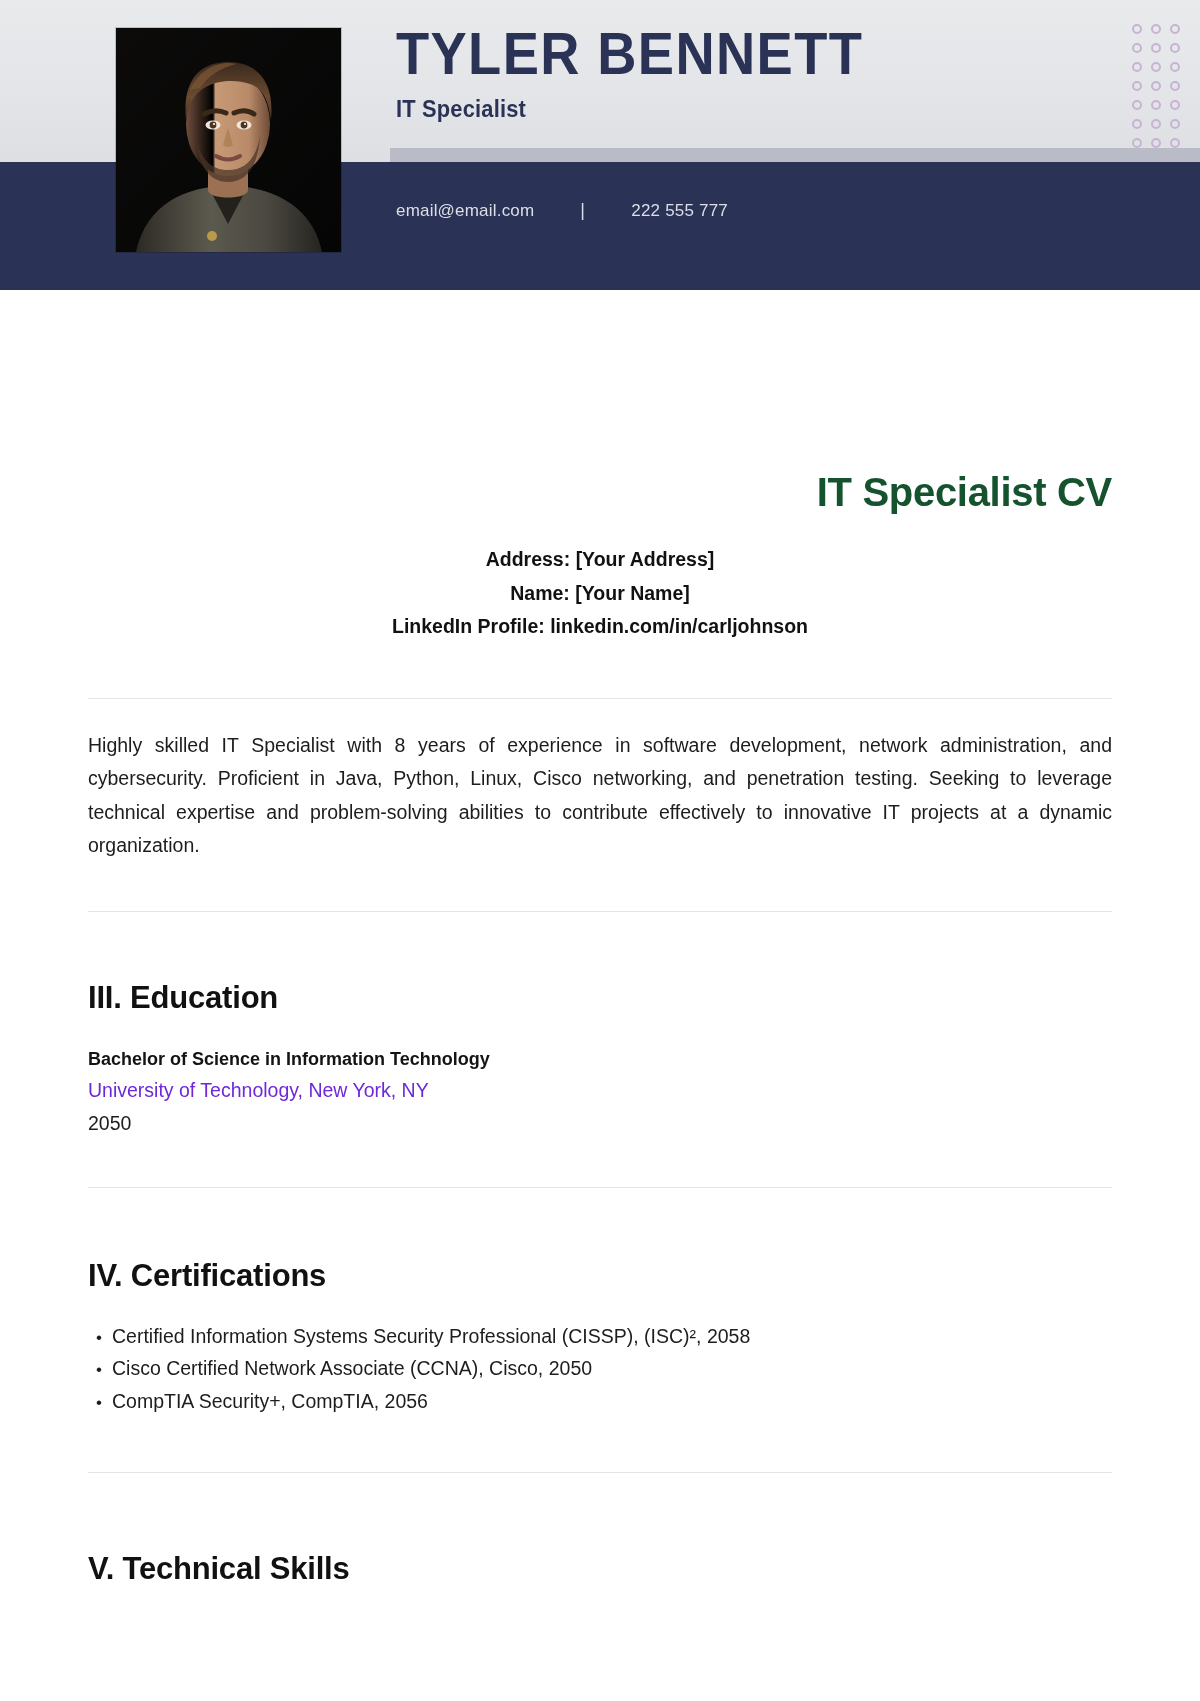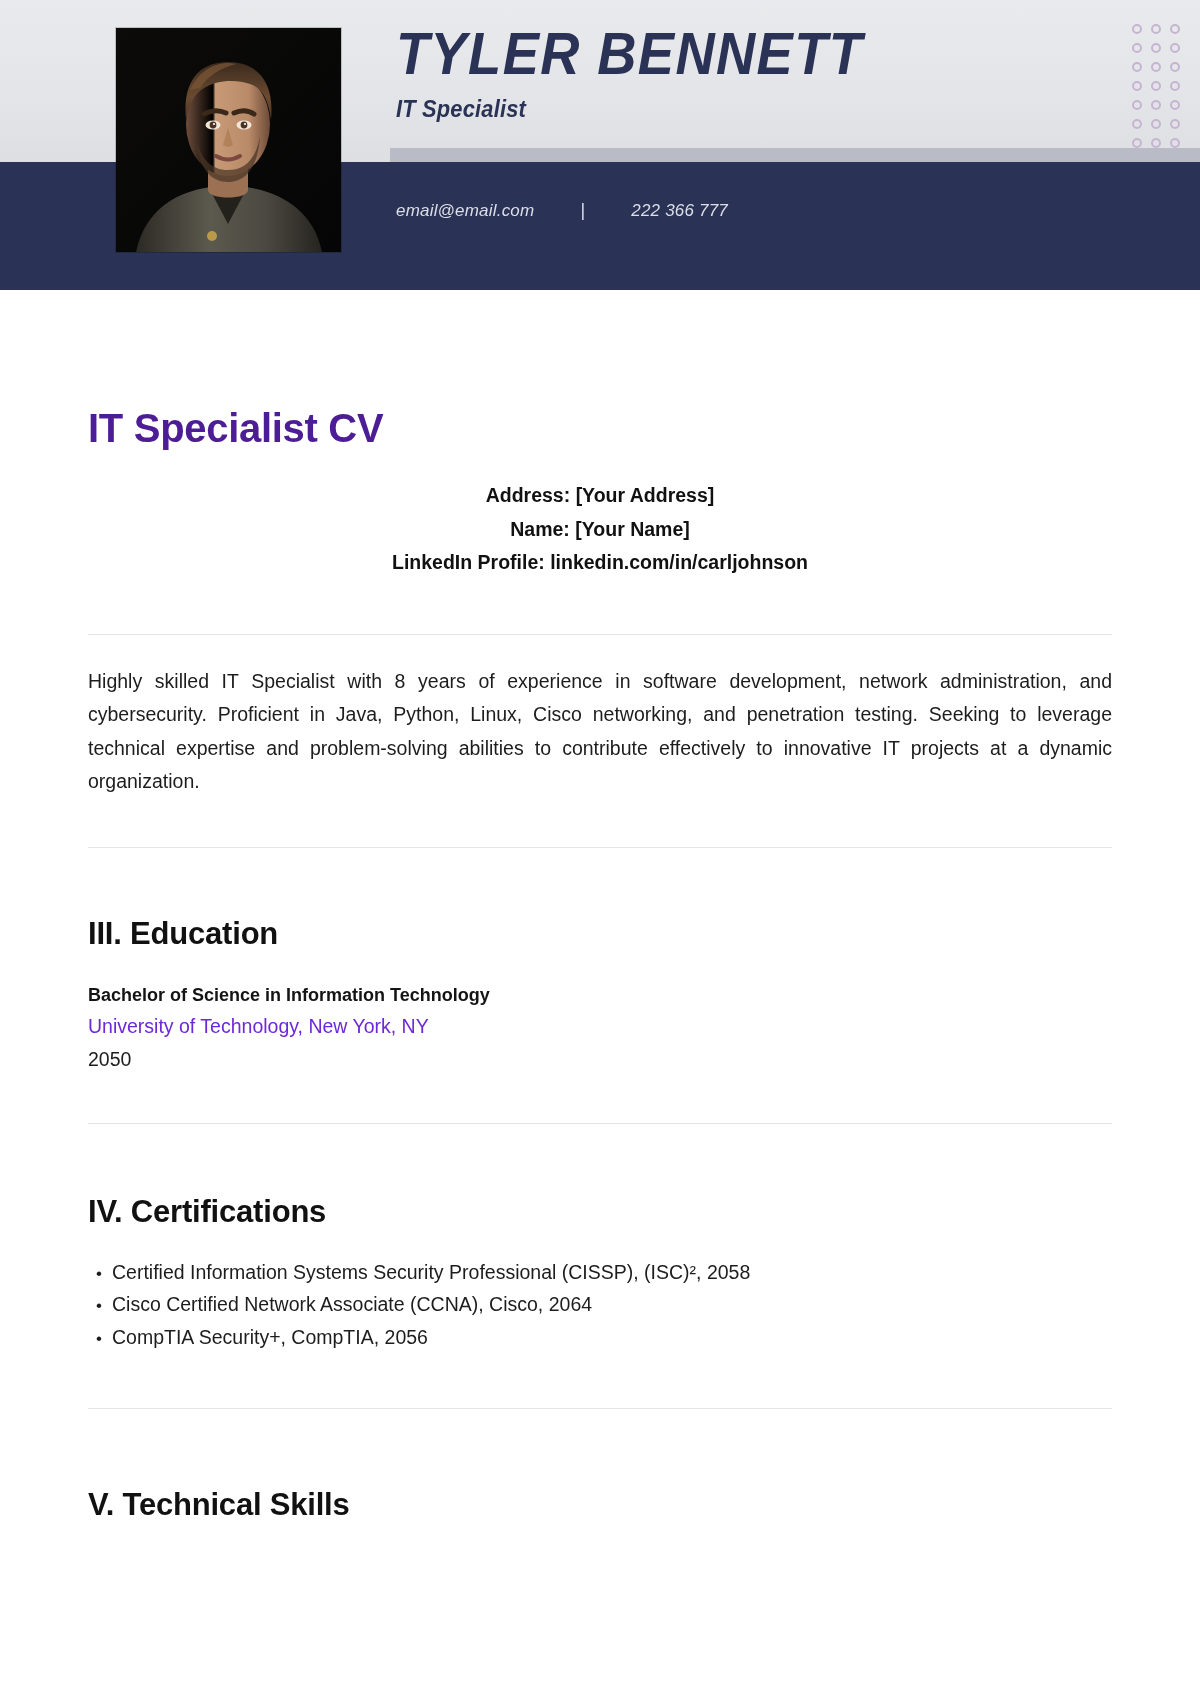--- a/index.html
+++ b/index.html
@@ -19,21 +19,20 @@
     background: #ffffff;
     overflow: hidden;
   }
 
   
   .header {
     position: relative;
     width: 1200px;
     height: 366px;
     background: #ffffff;
-    font-style: italic;
   }
 
   .header-top {
     position: absolute;
     left: 0;
     top: 0;
     width: 1200px;
     height: 162px;
     background: linear-gradient(180deg, #e9eaec 0%, #e4e5e8 55%, #dedfe3 100%);
   }
@@ -130,25 +129,25 @@
     margin: 4px;
   }
 
   
   .content {
     position: relative;
     padding: 0 88px;
   }
 
   .doc-title {
-    margin-top: 40px;
-    text-align: left;
+    margin-top: 104px;
+    text-align: right;
     font-size: 40px;
     font-weight: bold;
-    color: #4c1d95;
+    color: #14532d;
     letter-spacing: -0.3px;
   }
 
   .meta-lines {
     margin-top: 28px;
     text-align: center;
   }
   .meta-line {
     font-size: 19.5px;
     font-weight: bold;
@@ -323,21 +322,21 @@
     </div>
 
     <div class="name-block">
       <div class="person-name">TYLER BENNETT</div>
       <div class="person-role">IT Specialist</div>
     </div>
 
     <div class="contact-row">
       <span class="contact-email">email@email.com</span>
       <span class="contact-sep">|</span>
-      <span class="contact-phone">222 366 777</span>
+      <span class="contact-phone">222 555 777</span>
     </div>
   </div>
 
   <div class="content">
 
     <h1 class="doc-title">IT Specialist CV</h1>
 
     <div class="meta-lines">
       <div class="meta-line">Address: [Your Address]</div>
       <div class="meta-line">Name: [Your Name]</div>
@@ -365,21 +364,21 @@
 
     <div class="section sec-certifications">
       <h2 class="section-heading">IV. Certifications</h2>
       <ul class="bullet-list">
         <li class="bullet-item">
           <span class="bullet-dot">•</span>
           <span class="bullet-text">Certified Information Systems Security Professional (CISSP), (ISC)², 2058</span>
         </li>
         <li class="bullet-item">
           <span class="bullet-dot">•</span>
-          <span class="bullet-text">Cisco Certified Network Associate (CCNA), Cisco, 2064</span>
+          <span class="bullet-text">Cisco Certified Network Associate (CCNA), Cisco, 2050</span>
         </li>
         <li class="bullet-item">
           <span class="bullet-dot">•</span>
           <span class="bullet-text">CompTIA Security+, CompTIA, 2056</span>
         </li>
       </ul>
     </div>
 
     <div class="rule rule-certifications"></div>
 

